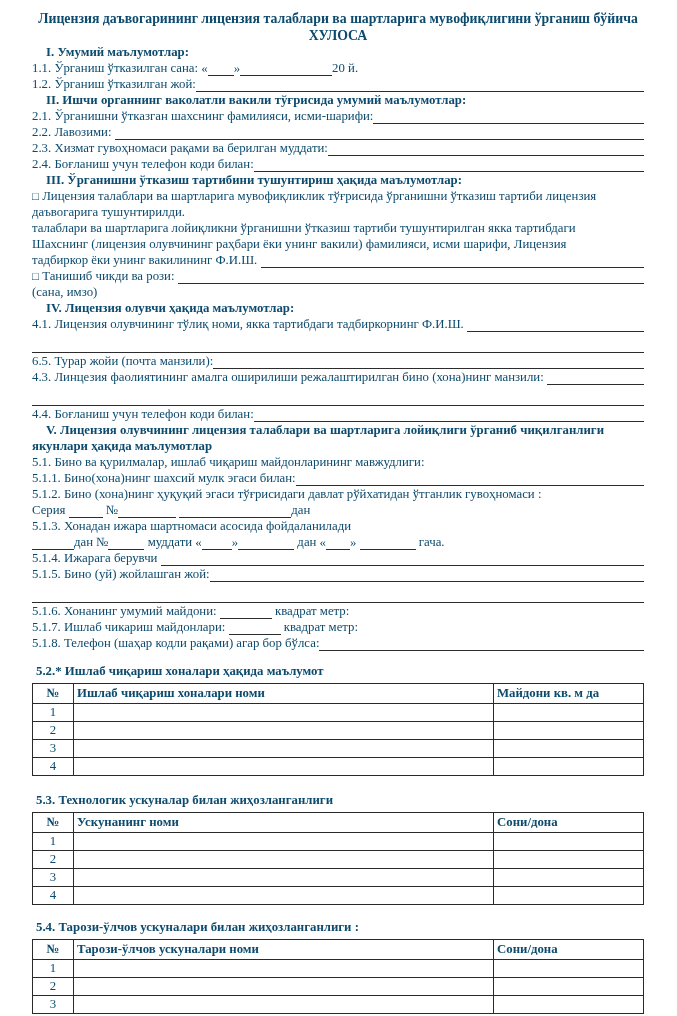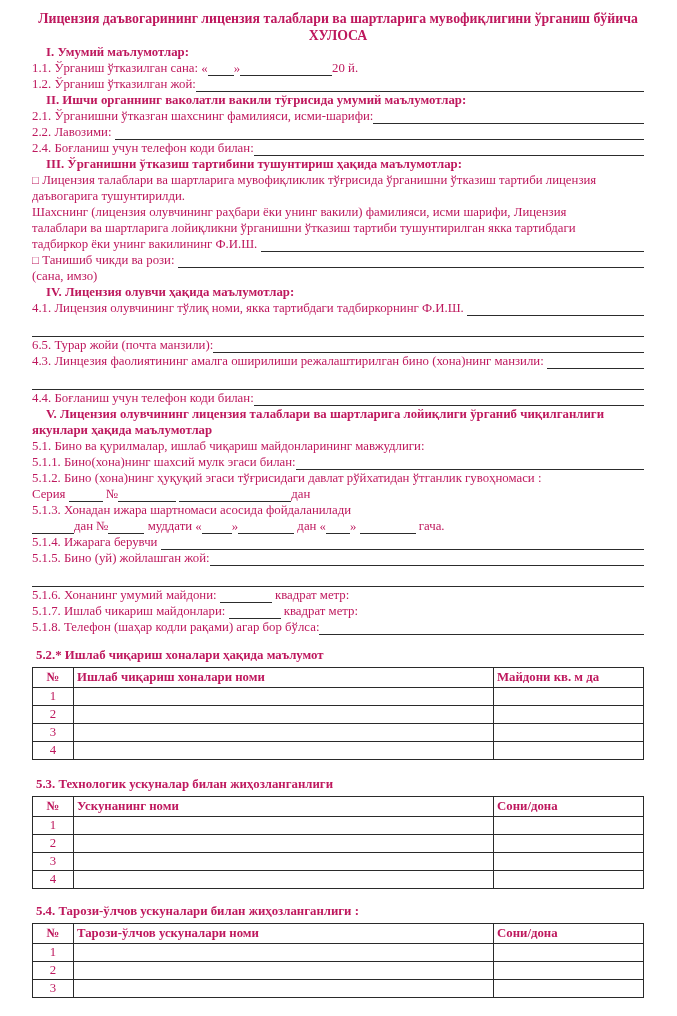--- a/index.html
+++ b/index.html
@@ -1,21 +1,21 @@
 <!DOCTYPE html>
 <html><head>
 <meta charset="utf-8">
 <style>
   html,body{margin:0;padding:0;background:#ffffff;}
   body{width:677px;height:1016px;overflow:hidden;}
   .page{
     box-sizing:border-box;width:677px;height:1016px;
     padding:10px 33px 0 32px;
     font-family:"Liberation Serif","DejaVu Serif",serif;
-    color:#be185d;font-size:12.8px;background:#ffffff;
+    color:#0c4a6e;font-size:12.8px;background:#ffffff;
   }
   .doc-title{text-align:center;font-weight:bold;font-size:13.8px;line-height:17px;}
   .doc-title div{white-space:nowrap;}
   #form-lines{}
   .line{display:flex;align-items:flex-end;height:16px;}
   .line .t{white-space:pre;line-height:16px;display:inline-block;}
   .line.heading{font-weight:bold;padding-left:14px;}
   .line.heading2{font-weight:bold;}
   .line.center{justify-content:flex-start;}
   .line.underline-row{margin-top:5px;}
@@ -61,38 +61,42 @@
       </div>
       <div class="line item">
         <span class="t">2.1. Ўрганишни ўтказган шахснинг фамилияси, исми-шарифи:</span>
         <span class="blank fill"></span>
       </div>
       <div class="line item">
         <span class="t">2.2. Лавозими: </span>
         <span class="blank fill"></span>
       </div>
       <div class="line item">
+        <span class="t">2.3. Хизмат гувоҳномаси рақами ва берилган муддати:</span>
+        <span class="blank fill"></span>
+      </div>
+      <div class="line item">
         <span class="t">2.4. Боғланиш учун телефон коди билан:</span>
         <span class="blank fill"></span>
       </div>
       <div class="line heading">
         <span class="t">III. Ўрганишни ўтказиш тартибини тушунтириш ҳақида маълумотлар:</span>
       </div>
       <div class="line item">
         <span class="t box">□</span>
         <span class="t"> Лицензия талаблари ва шартларига мувофиқликлик тўғрисида ўрганишни ўтказиш тартиби лицензия</span>
       </div>
       <div class="line item">
         <span class="t">даъвогарига тушунтирилди.</span>
       </div>
       <div class="line item">
+        <span class="t">талаблари ва шартларига лойиқликни ўрганишни ўтказиш тартиби тушунтирилган якка тартибдаги</span>
+      </div>
+      <div class="line item">
         <span class="t">Шахснинг (лицензия олувчининг раҳбари ёки унинг вакили) фамилияси, исми шарифи, Лицензия</span>
-      </div>
-      <div class="line item">
-        <span class="t">талаблари ва шартларига лойиқликни ўрганишни ўтказиш тартиби тушунтирилган якка тартибдаги</span>
       </div>
       <div class="line item">
         <span class="t">тадбиркор ёки унинг вакилининг Ф.И.Ш. </span>
         <span class="blank fill"></span>
       </div>
       <div class="line item">
         <span class="t box">□</span>
         <span class="t"> Танишиб чикди ва рози: </span>
         <span class="blank fill"></span>
       </div>

